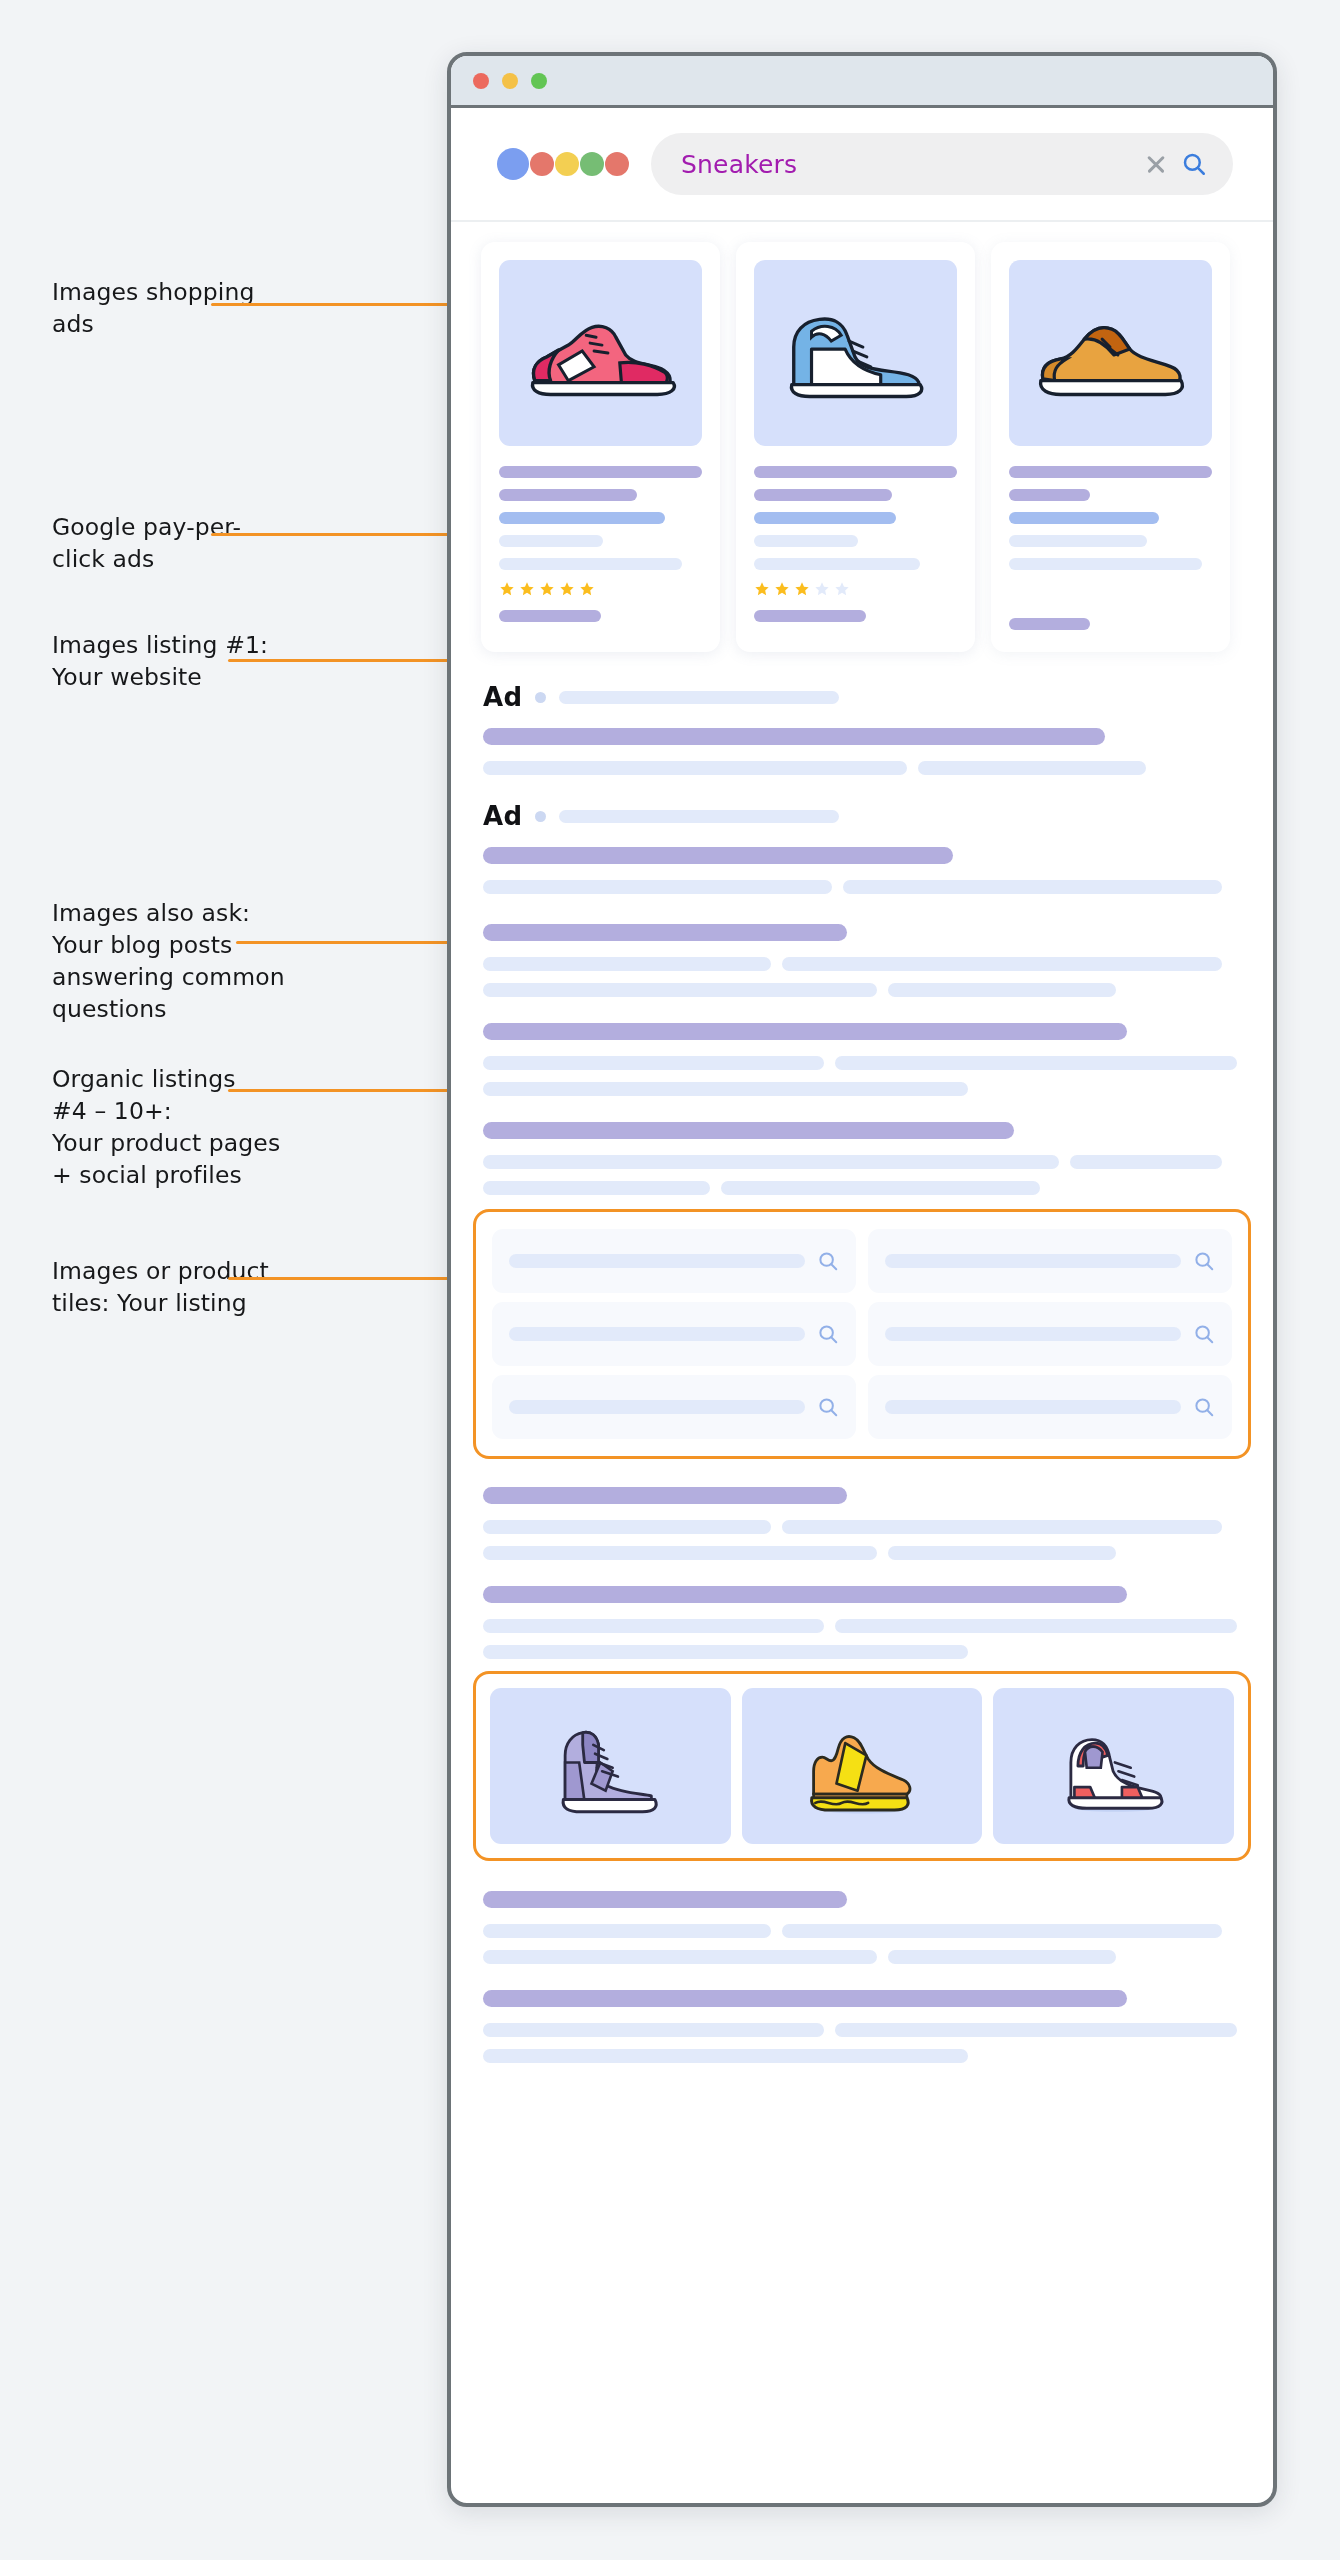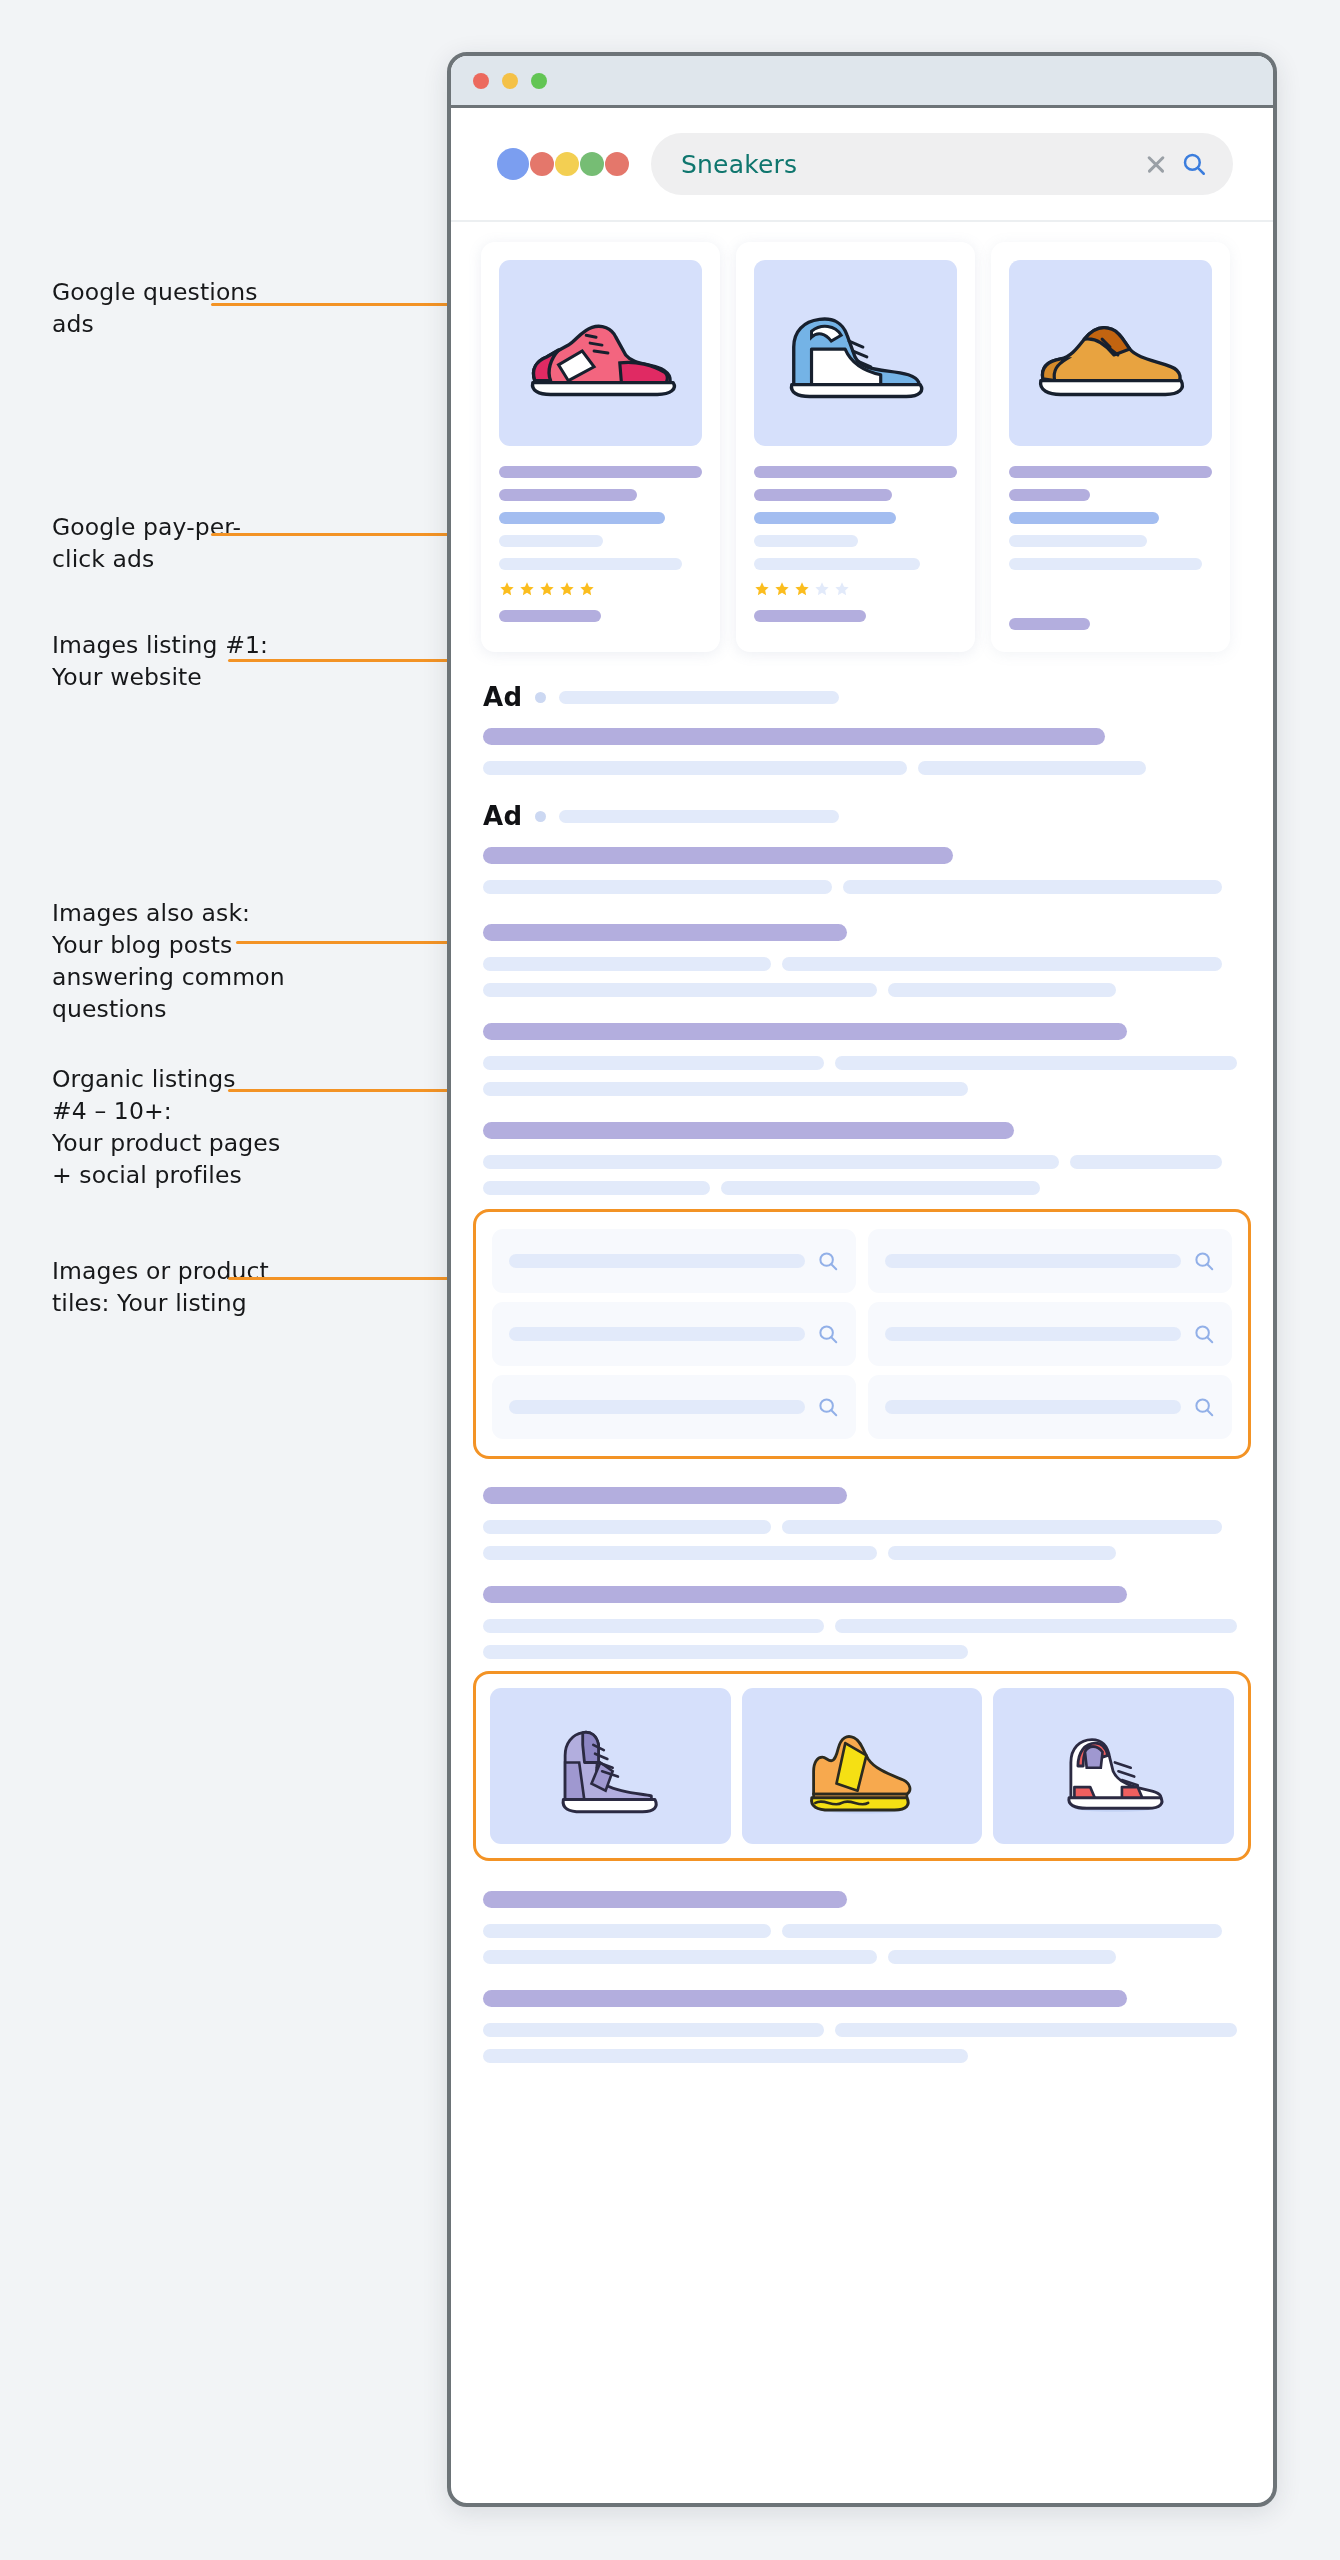--- a/index.html
+++ b/index.html
@@ -78,21 +78,21 @@
     background: #efeff0;
     border-radius: 31px;
     display: flex;
     align-items: center;
     padding: 0 26px 0 30px;
     gap: 14px;
   }
   .searchtext {
     flex: 1;
     font-size: 25px;
-    color: #0f766e;
+    color: #a21caf;
     font-family: "DejaVu Sans", sans-serif;
     letter-spacing: .2px;
   }
   .x-icon { width: 22px; height: 22px; position: relative; }
   .x-icon::before, .x-icon::after {
     content:""; position:absolute; left:0; top:10px;
     width:22px; height:2.6px; background:#9aa0a6; border-radius:2px;
   }
   .x-icon::before { transform: rotate(45deg); }
   .x-icon::after  { transform: rotate(-45deg); }
@@ -182,21 +182,21 @@
     background: #d6e0fb;
     border-radius: 11px;
     display: flex;
     align-items: center;
     justify-content: center;
   }
 </style>
 </head>
 <body>
 
-<div class="annot" style="left:52px; top:277px;">Google questions
+<div class="annot" style="left:52px; top:277px;">Images shopping
 ads</div>
 <div class="annot" style="left:52px; top:512px;">Google pay-per-
 click ads</div>
 <div class="annot" style="left:52px; top:630px;">Images listing #1:
 Your website</div>
 <div class="annot" style="left:52px; top:898px;">Images also ask:
 Your blog posts
 answering common
 questions</div>
 <div class="annot" style="left:52px; top:1064px;">Organic listings

